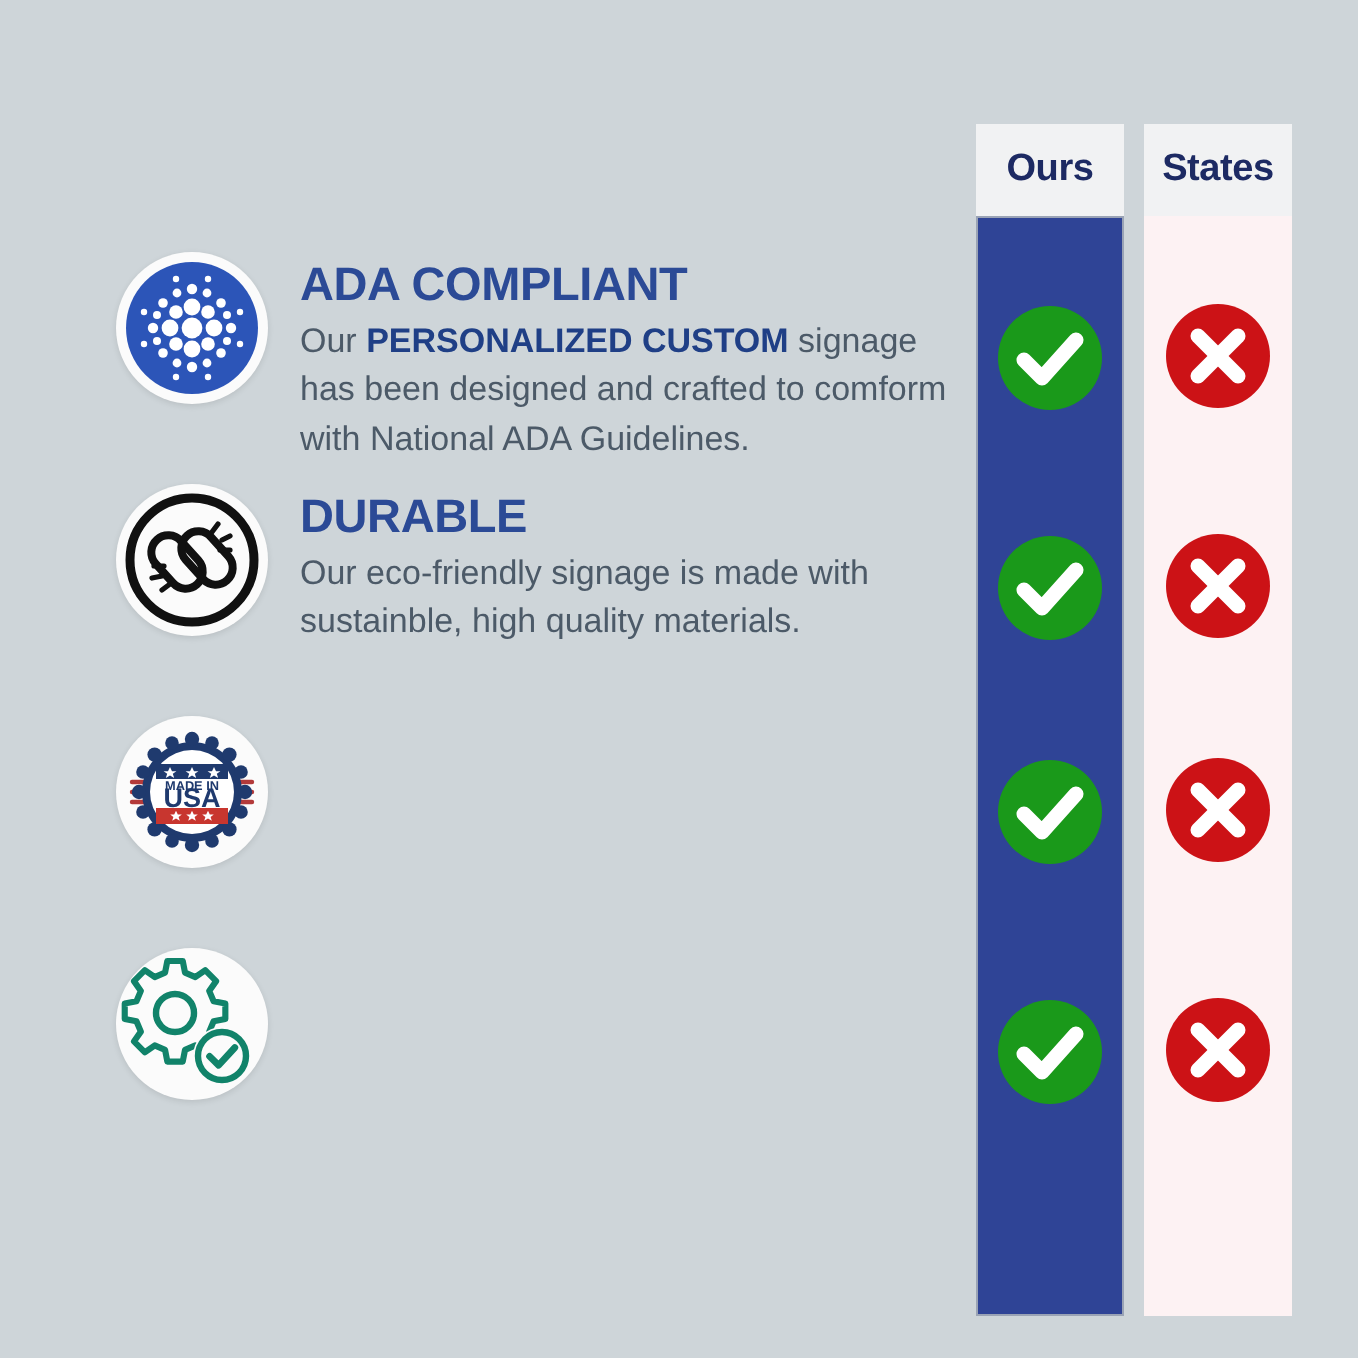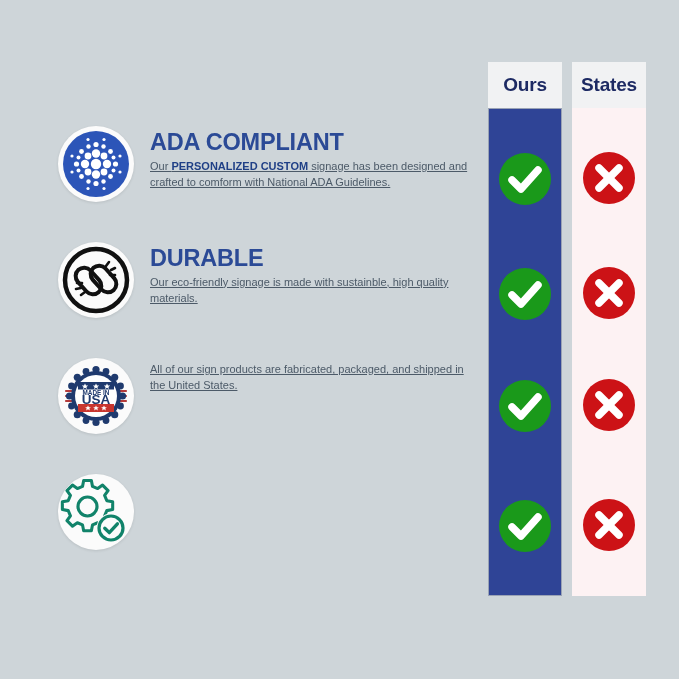--- a/index.html
+++ b/index.html
@@ -57,39 +57,38 @@
   .feature-title {
     font-size: 23.5px;
     font-weight: bold;
     color: #2b4a96;
     letter-spacing: -0.2px;
     line-height: 1.05;
     margin: 0 0 4px 0;
     white-space: nowrap;
   }
   .feature-desc {
-    font-size: 11px;
+    font-size: 17px;
     color: #4c5a68;
     line-height: 1.45;
     margin: 0;
     max-width: 340px;
-    text-decoration: underline;
   }
   .feature-desc b {
     color: #1f3f86;
     font-weight: bold;
   }
 
   
   .compare {
     position: absolute;
     left: 488px;
     top: 62px;
     width: 168px;
-    height: 534px;
+    height: 596px;
   }
   .col {
     position: absolute;
     top: 0;
     width: 74px;
     height: 100%;
   }
   .col-ours  { left: 0px; }
   .col-others{ left: 84px; }
 
@@ -266,21 +265,20 @@
             <polygon points="49,25.5 50,27.6 52.2,27.6 50.4,28.9 51.1,31 49,29.7 46.9,31 47.6,28.9 45.8,27.6 48,27.6"></polygon>
             <polygon points="30,47.4 30.9,49.3 32.9,49.3 31.3,50.5 31.9,52.4 30,51.2 28.1,52.4 28.7,50.5 27.1,49.3 29.1,49.3"></polygon>
             <polygon points="38,47.4 38.9,49.3 40.9,49.3 39.3,50.5 39.9,52.4 38,51.2 36.1,52.4 36.7,50.5 35.1,49.3 37.1,49.3"></polygon>
             <polygon points="46,47.4 46.9,49.3 48.9,49.3 47.3,50.5 47.9,52.4 46,51.2 44.1,52.4 44.7,50.5 43.1,49.3 45.1,49.3"></polygon>
           </g>
           <text x="38" y="36.8" text-anchor="middle" font-family="Liberation Sans, sans-serif" font-size="6.4" font-weight="bold" fill="#1f3a6e">MADE IN</text>
           <text x="38" y="45.6" text-anchor="middle" font-family="Liberation Sans, sans-serif" font-size="13.5" font-weight="bold" fill="#1f3a6e">USA</text>
         </svg>
       </div>
       <div class="feature-text">
-        <p class="feature-desc">All of our sign products are fabricated, packaged, and shipped in the United States.</p>
       </div>
     </div>
 
     <div class="feature-row">
       <div class="feature-icon">
         <svg width="76" height="76" viewBox="0 0 76 76">
           <g fill="none" stroke="#11836a" stroke-width="3.2" stroke-linejoin="round">
             <path d="M33 13 h8 l1.2 6.1 5.4 2.3 5.1-3.6 5.7 5.7 -3.6 5.1 2.3 5.4 6.1 1.2 v8 l-6.1 1.2 -2.3 5.4 3.6 5.1 -5.7 5.7 -5.1-3.6 -5.4 2.3 -1.2 6.1 h-8 l-1.2-6.1 -5.4-2.3 -5.1 3.6 -5.7-5.7 3.6-5.1 -2.3-5.4 -6.1-1.2 v-8 l6.1-1.2 2.3-5.4 -3.6-5.1 5.7-5.7 5.1 3.6 5.4-2.3 z" transform="translate(-6,-6) scale(0.96)"></path>
             <circle cx="29.5" cy="32.5" r="9.5"></circle>
           </g>

